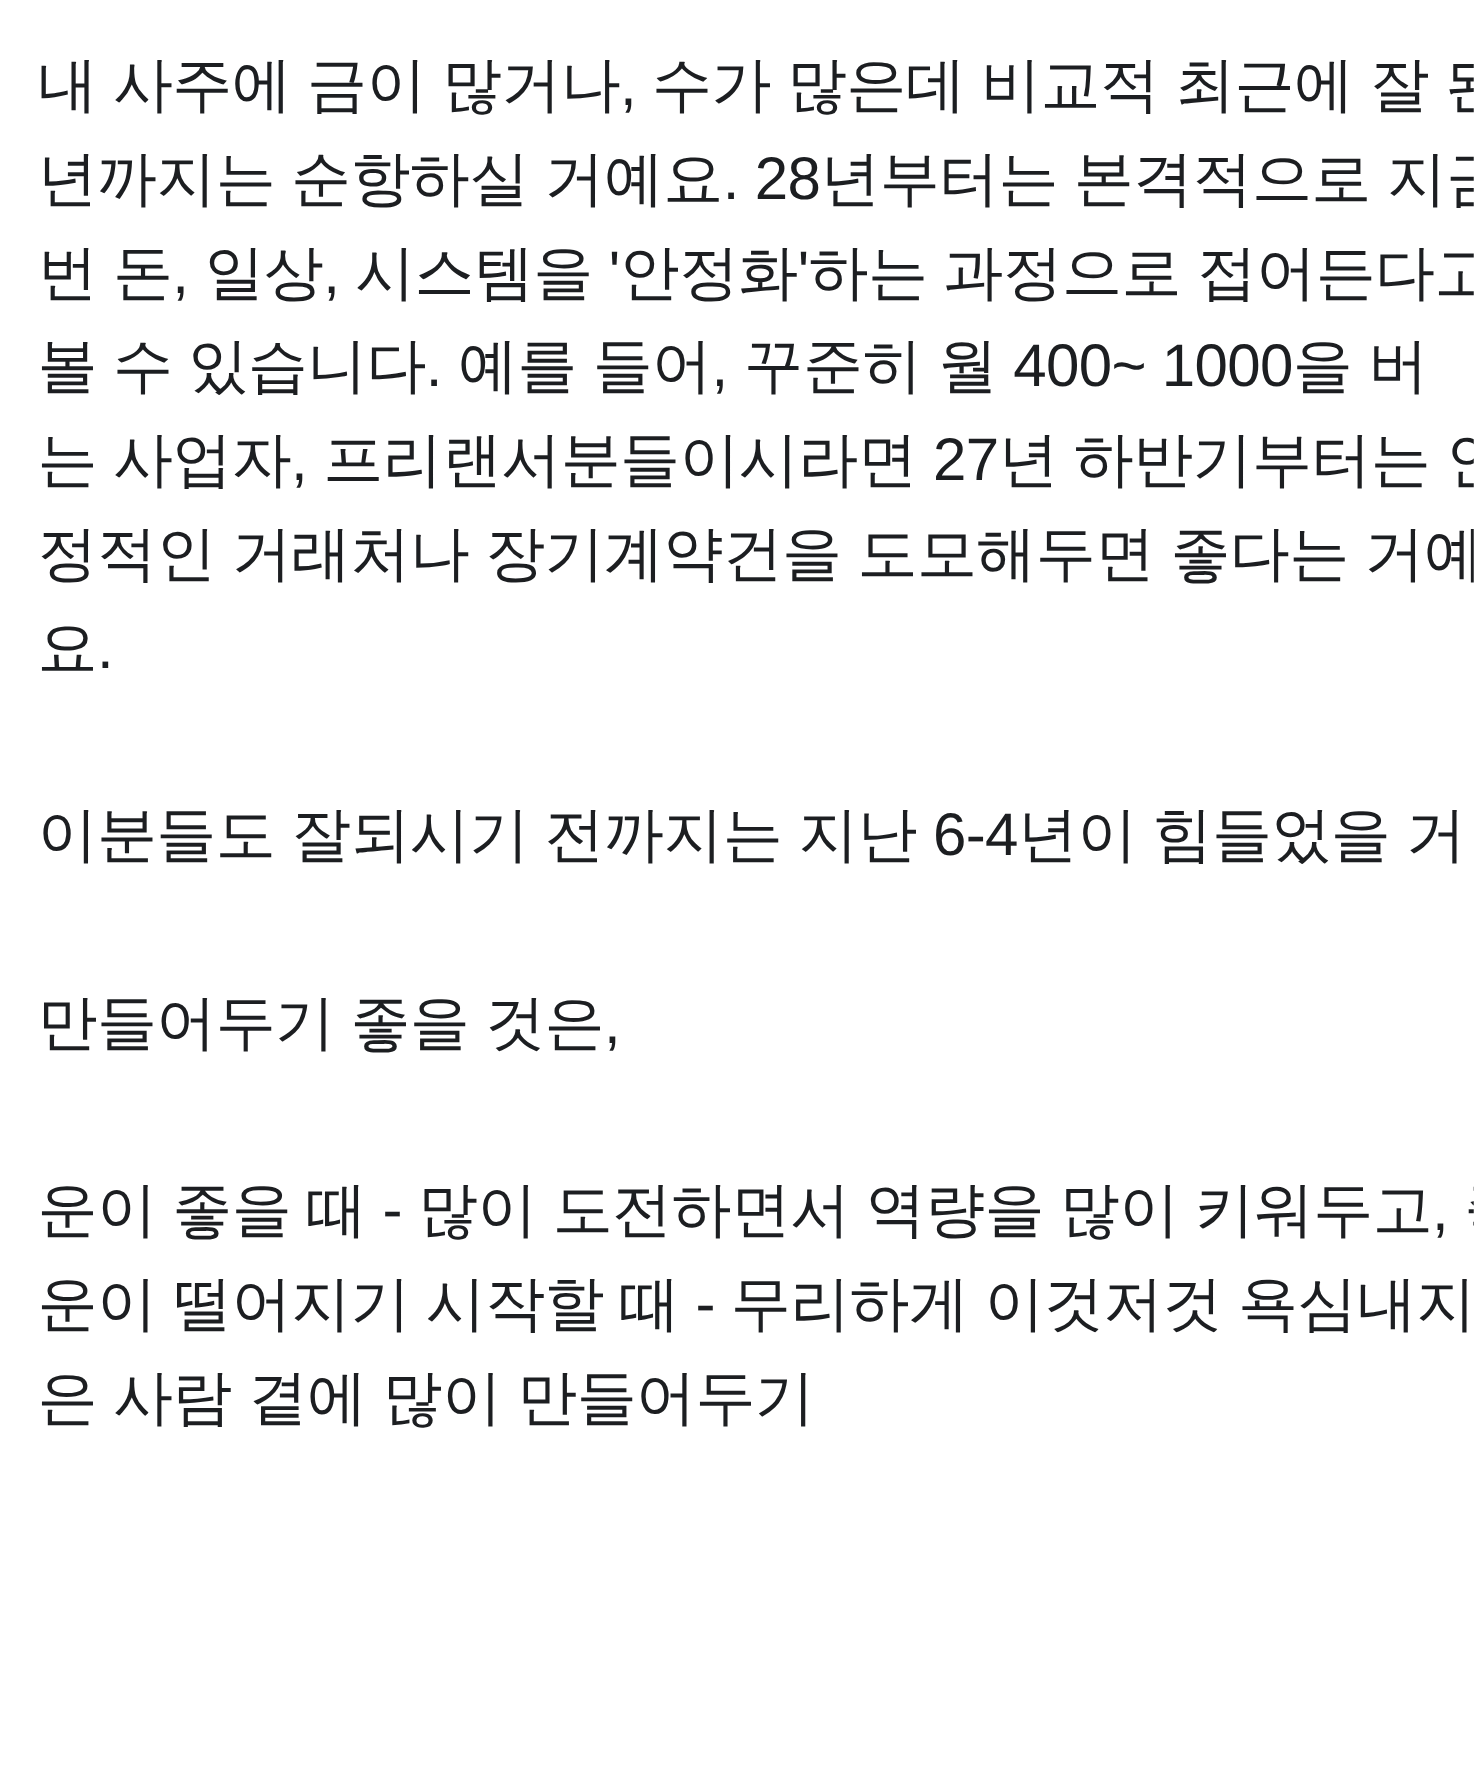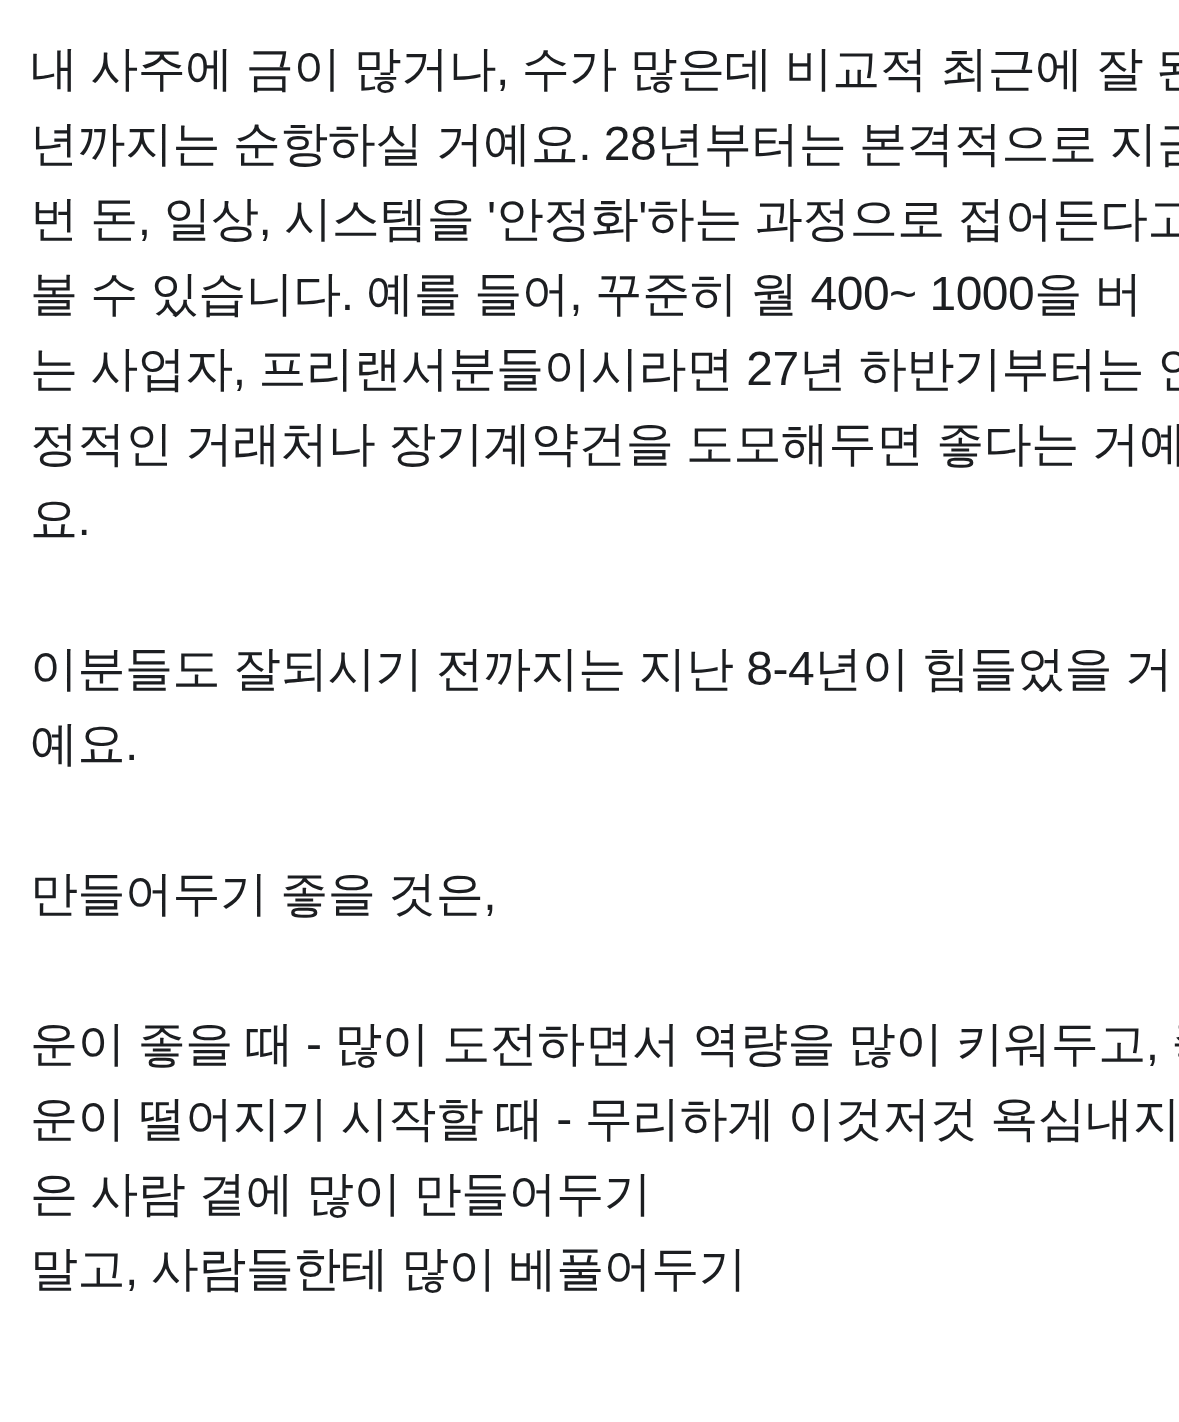--- a/index.html
+++ b/index.html
@@ -46,23 +46,21 @@
 <main class="post">
   <div class="post-body">
       <div class="line">내 사주에 금이 많거나, 수가 많은데 비교적 최근에 잘 된</div>
       <div class="line">년까지는 순항하실 거예요. 28년부터는 본격적으로 지금</div>
       <div class="line">번 돈, 일상, 시스템을 '안정화'하는 과정으로 접어든다고</div>
       <div class="line">볼 수 있습니다. 예를 들어, 꾸준히 월 400~ 1000을 버</div>
       <div class="line">는 사업자, 프리랜서분들이시라면 27년 하반기부터는 안</div>
       <div class="line">정적인 거래처나 장기계약건을 도모해두면 좋다는 거예</div>
       <div class="line">요.</div>
       <div class="line-spacer"></div>
-      <div class="line">이분들도 잘되시기 전까지는 지난 8-4년이 힘들었을 거</div>
-      <div class="line">예요.</div>
+      <div class="line">이분들도 잘되시기 전까지는 지난 6-4년이 힘들었을 거</div>
       <div class="line-spacer"></div>
       <div class="line">만들어두기 좋을 것은,</div>
       <div class="line-spacer"></div>
       <div class="line">운이 좋을 때 - 많이 도전하면서 역량을 많이 키워두고, 좋</div>
       <div class="line">운이 떨어지기 시작할 때 - 무리하게 이것저것 욕심내지</div>
       <div class="line">은 사람 곁에 많이 만들어두기</div>
-      <div class="line">말고, 사람들한테 많이 베풀어두기</div>
     </div>
 </main>
 
 </body></html>

